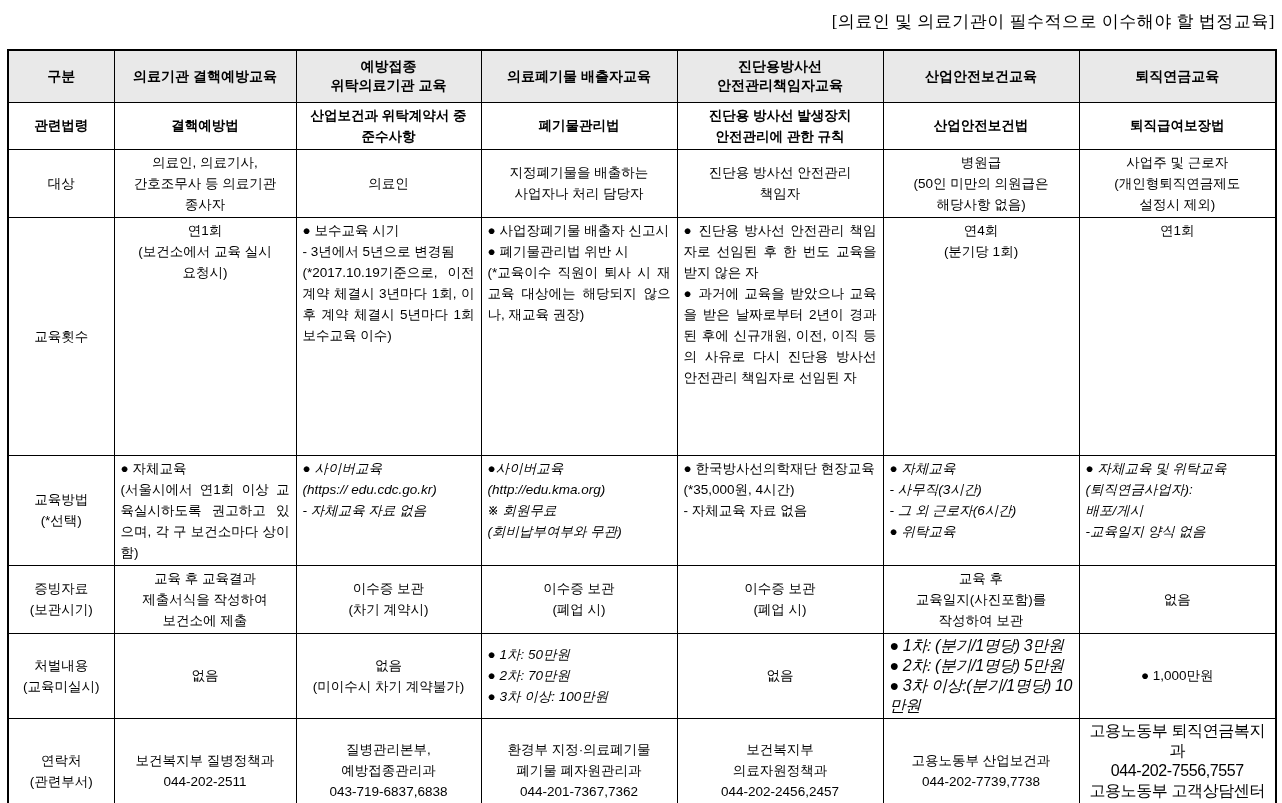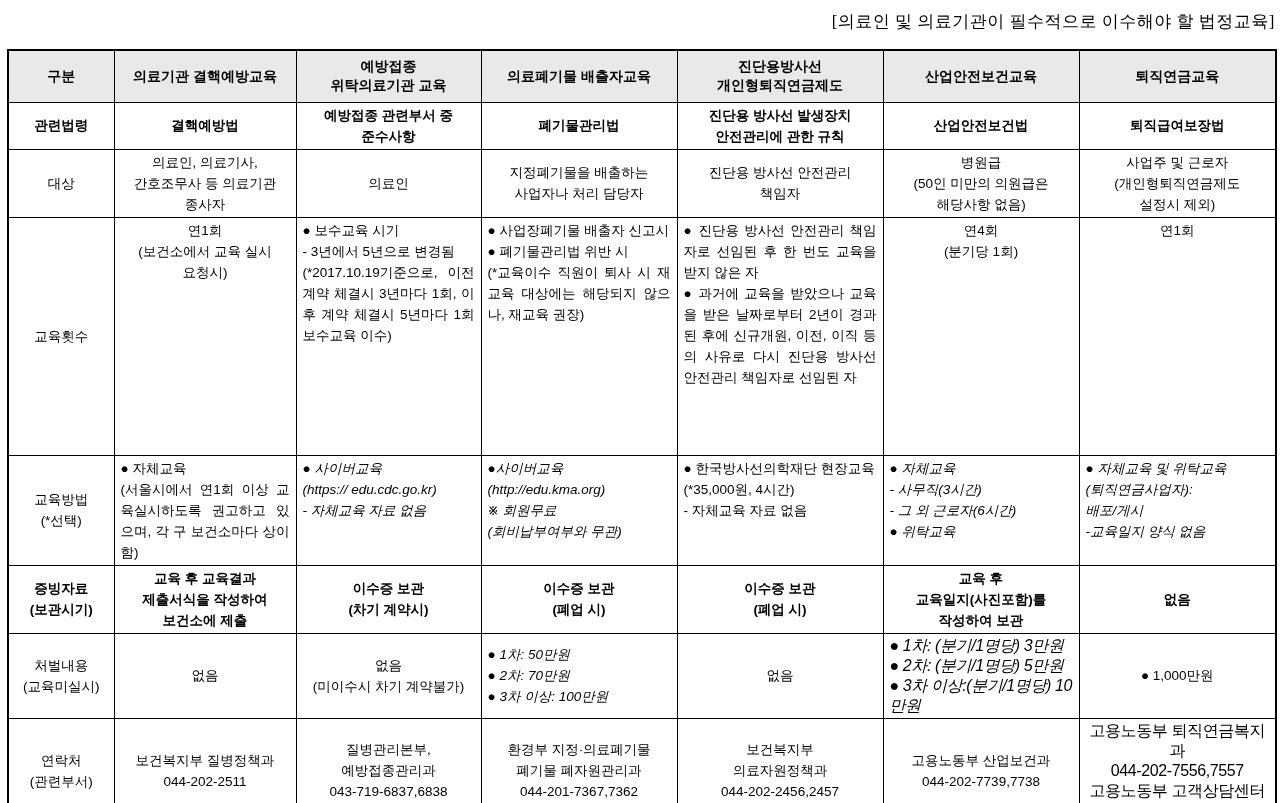--- a/index.html
+++ b/index.html
@@ -67,30 +67,30 @@
         <col style="width: 197px;">
       </colgroup>
     <thead>
         <tr style="height: 52px;">
           <th>구분</th>
           <th>의료기관 결핵예방교육</th>
           <th>예방접종
 위탁의료기관 교육</th>
           <th>의료폐기물 배출자교육</th>
           <th>진단용방사선
-개인형퇴직연금제도</th>
+안전관리책임자교육</th>
           <th>산업안전보건교육</th>
           <th>퇴직연금교육</th>
         </tr>
       </thead>
     <tbody>
         <tr style="height: 45px; font-weight: bold;">
           <td class="rowlabel">관련법령</td>
           <td class="">결핵예방법</td>
-          <td class="">예방접종 관련부서 중
+          <td class="">산업보건과 위탁계약서 중
 준수사항</td>
           <td class="">폐기물관리법</td>
           <td class="">진단용 방사선 발생장치
 안전관리에 관한 규칙</td>
           <td class="">산업안전보건법</td>
           <td class="">퇴직급여보장법</td>
         </tr>
         <tr style="height: 65px;">
           <td class="rowlabel">대상</td>
           <td class="">의료인, 의료기사,
@@ -142,21 +142,21 @@
 - 자체교육 자료 없음</td>
           <td class="left vtop">● 자체교육
 - 사무직(3시간)
 - 그 외 근로자(6시간)
 ● 위탁교육</td>
           <td class="left vtop">● 자체교육 및 위탁교육
 (퇴직연금사업자):
 배포/게시
 -교육일지 양식 없음</td>
         </tr>
-        <tr style="height: 64px; font-weight: bold;">
+        <tr style="height: 64px;">
           <td class="rowlabel">증빙자료
 (보관시기)</td>
           <td class="">교육 후 교육결과
 제출서식을 작성하여
 보건소에 제출</td>
           <td class="">이수증 보관
 (차기 계약시)</td>
           <td class="">이수증 보관
 (폐업 시)</td>
           <td class="">이수증 보관

